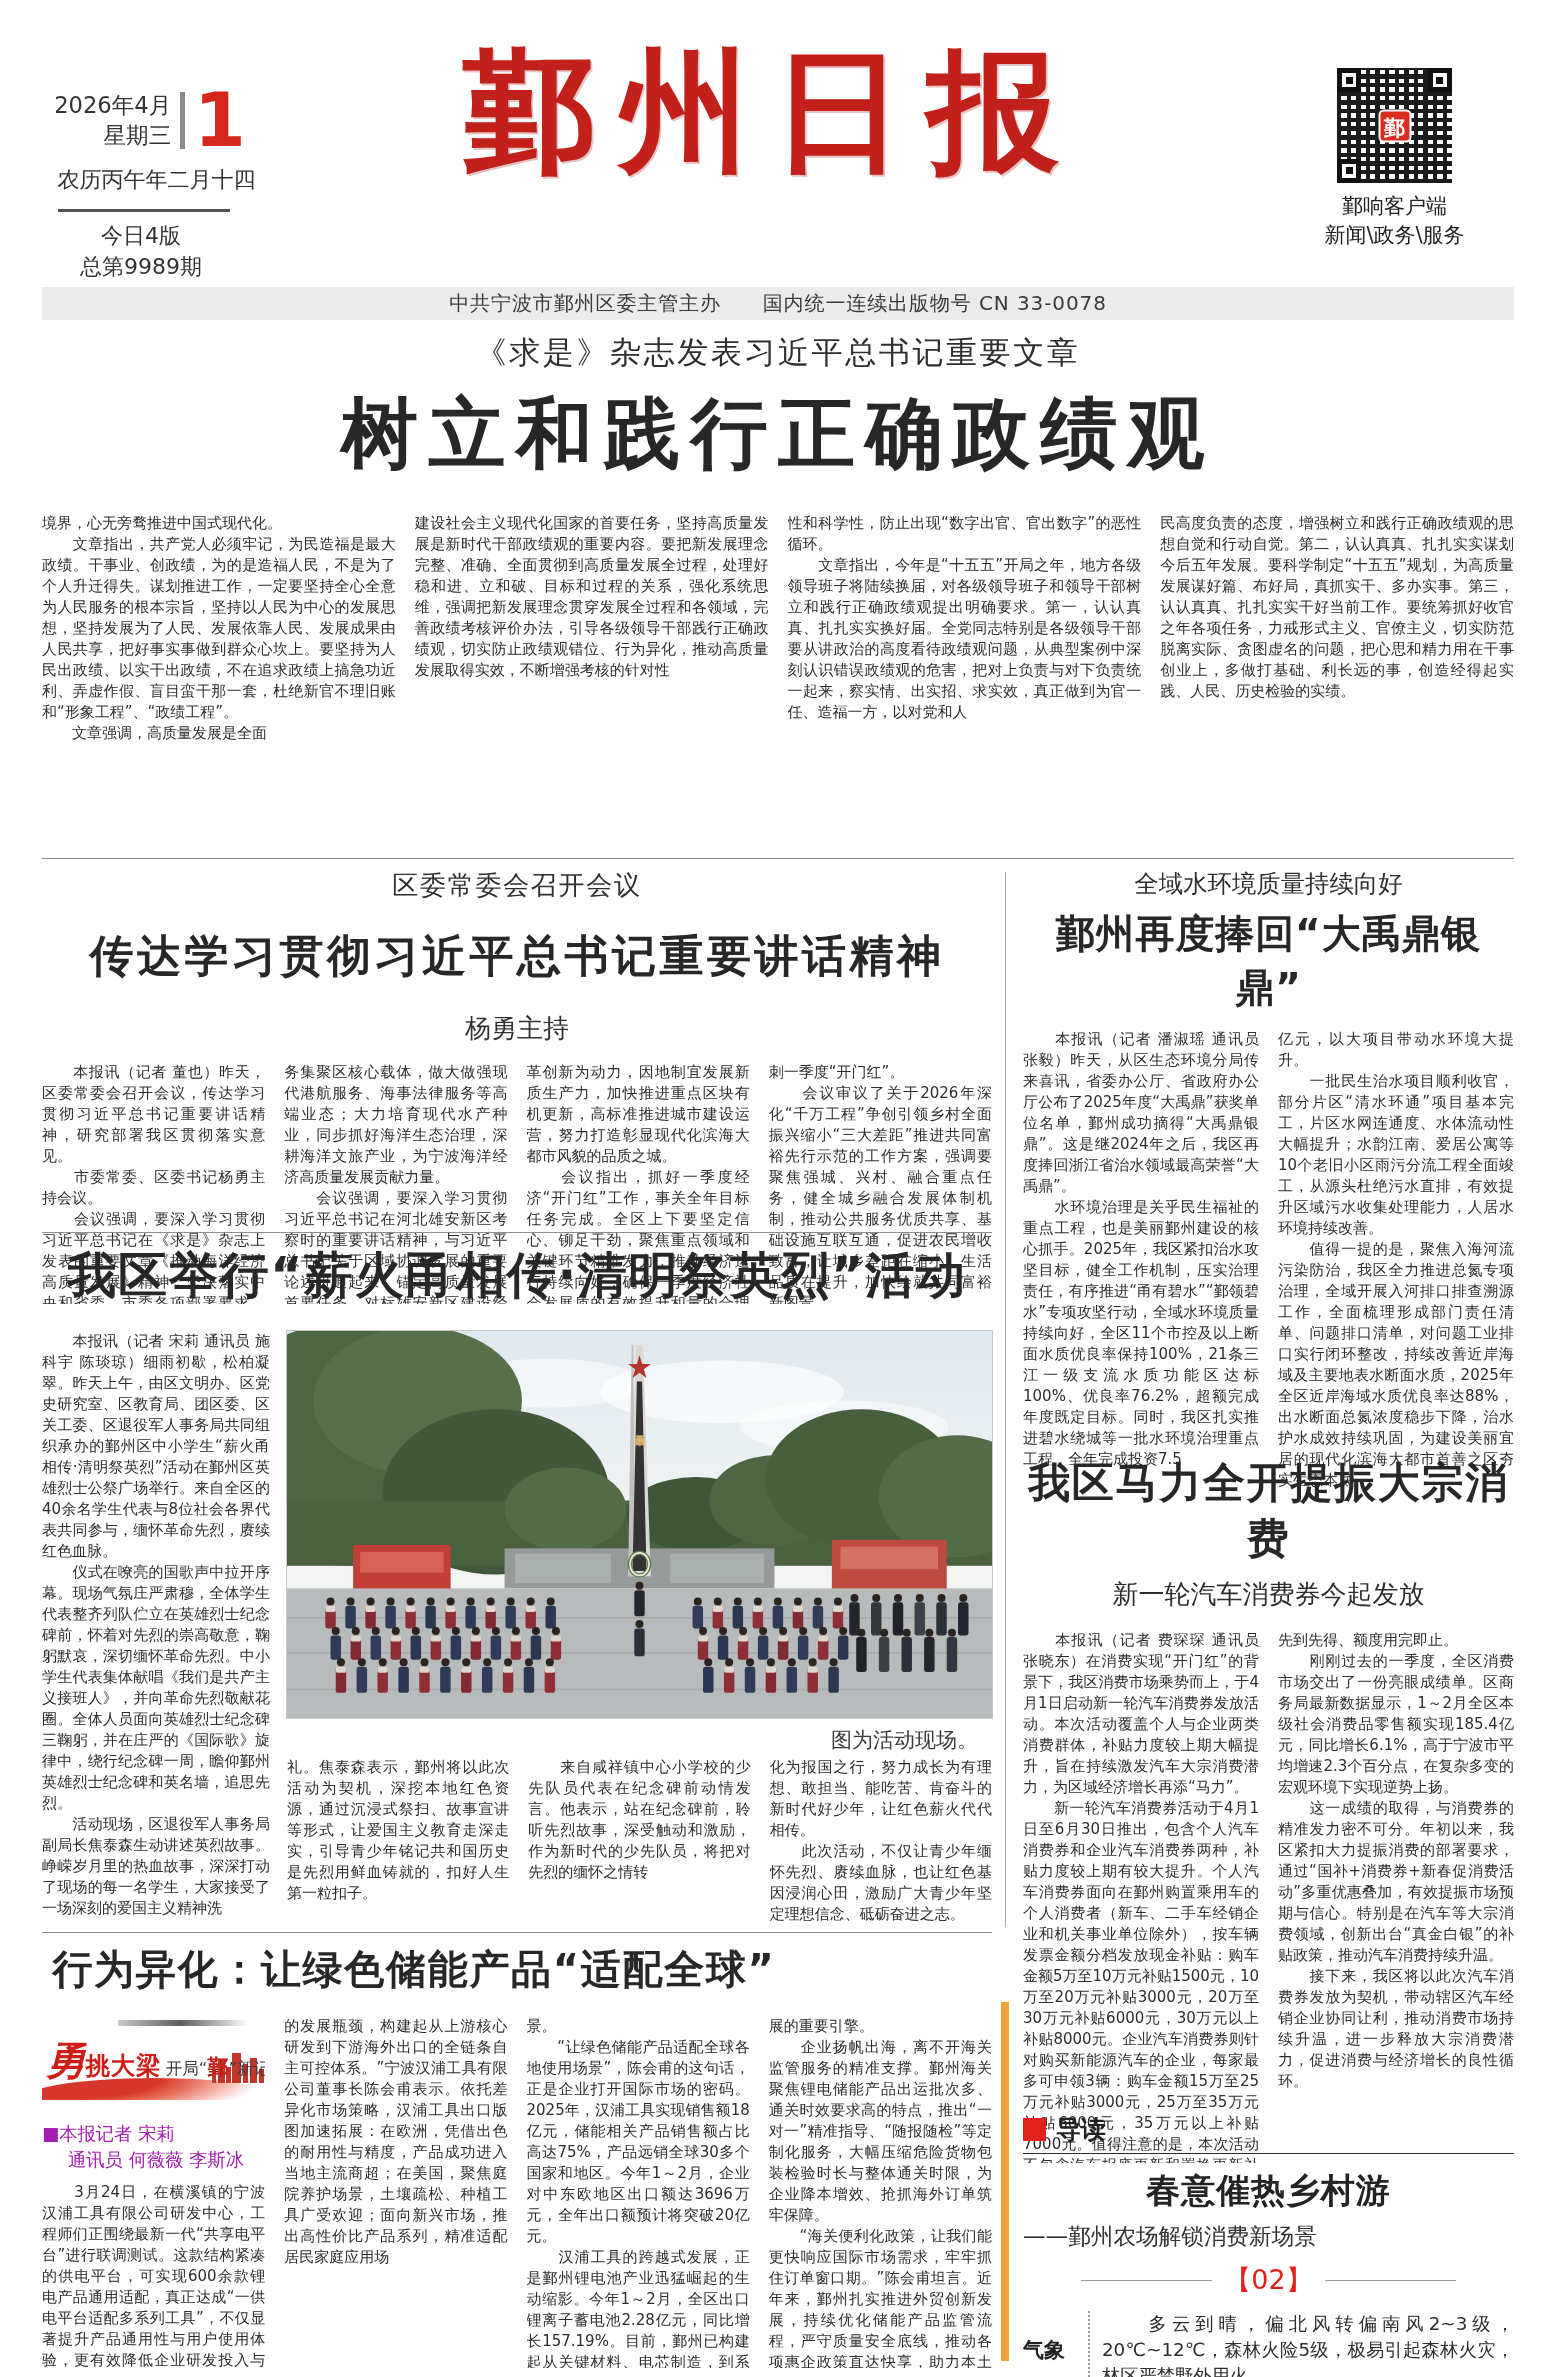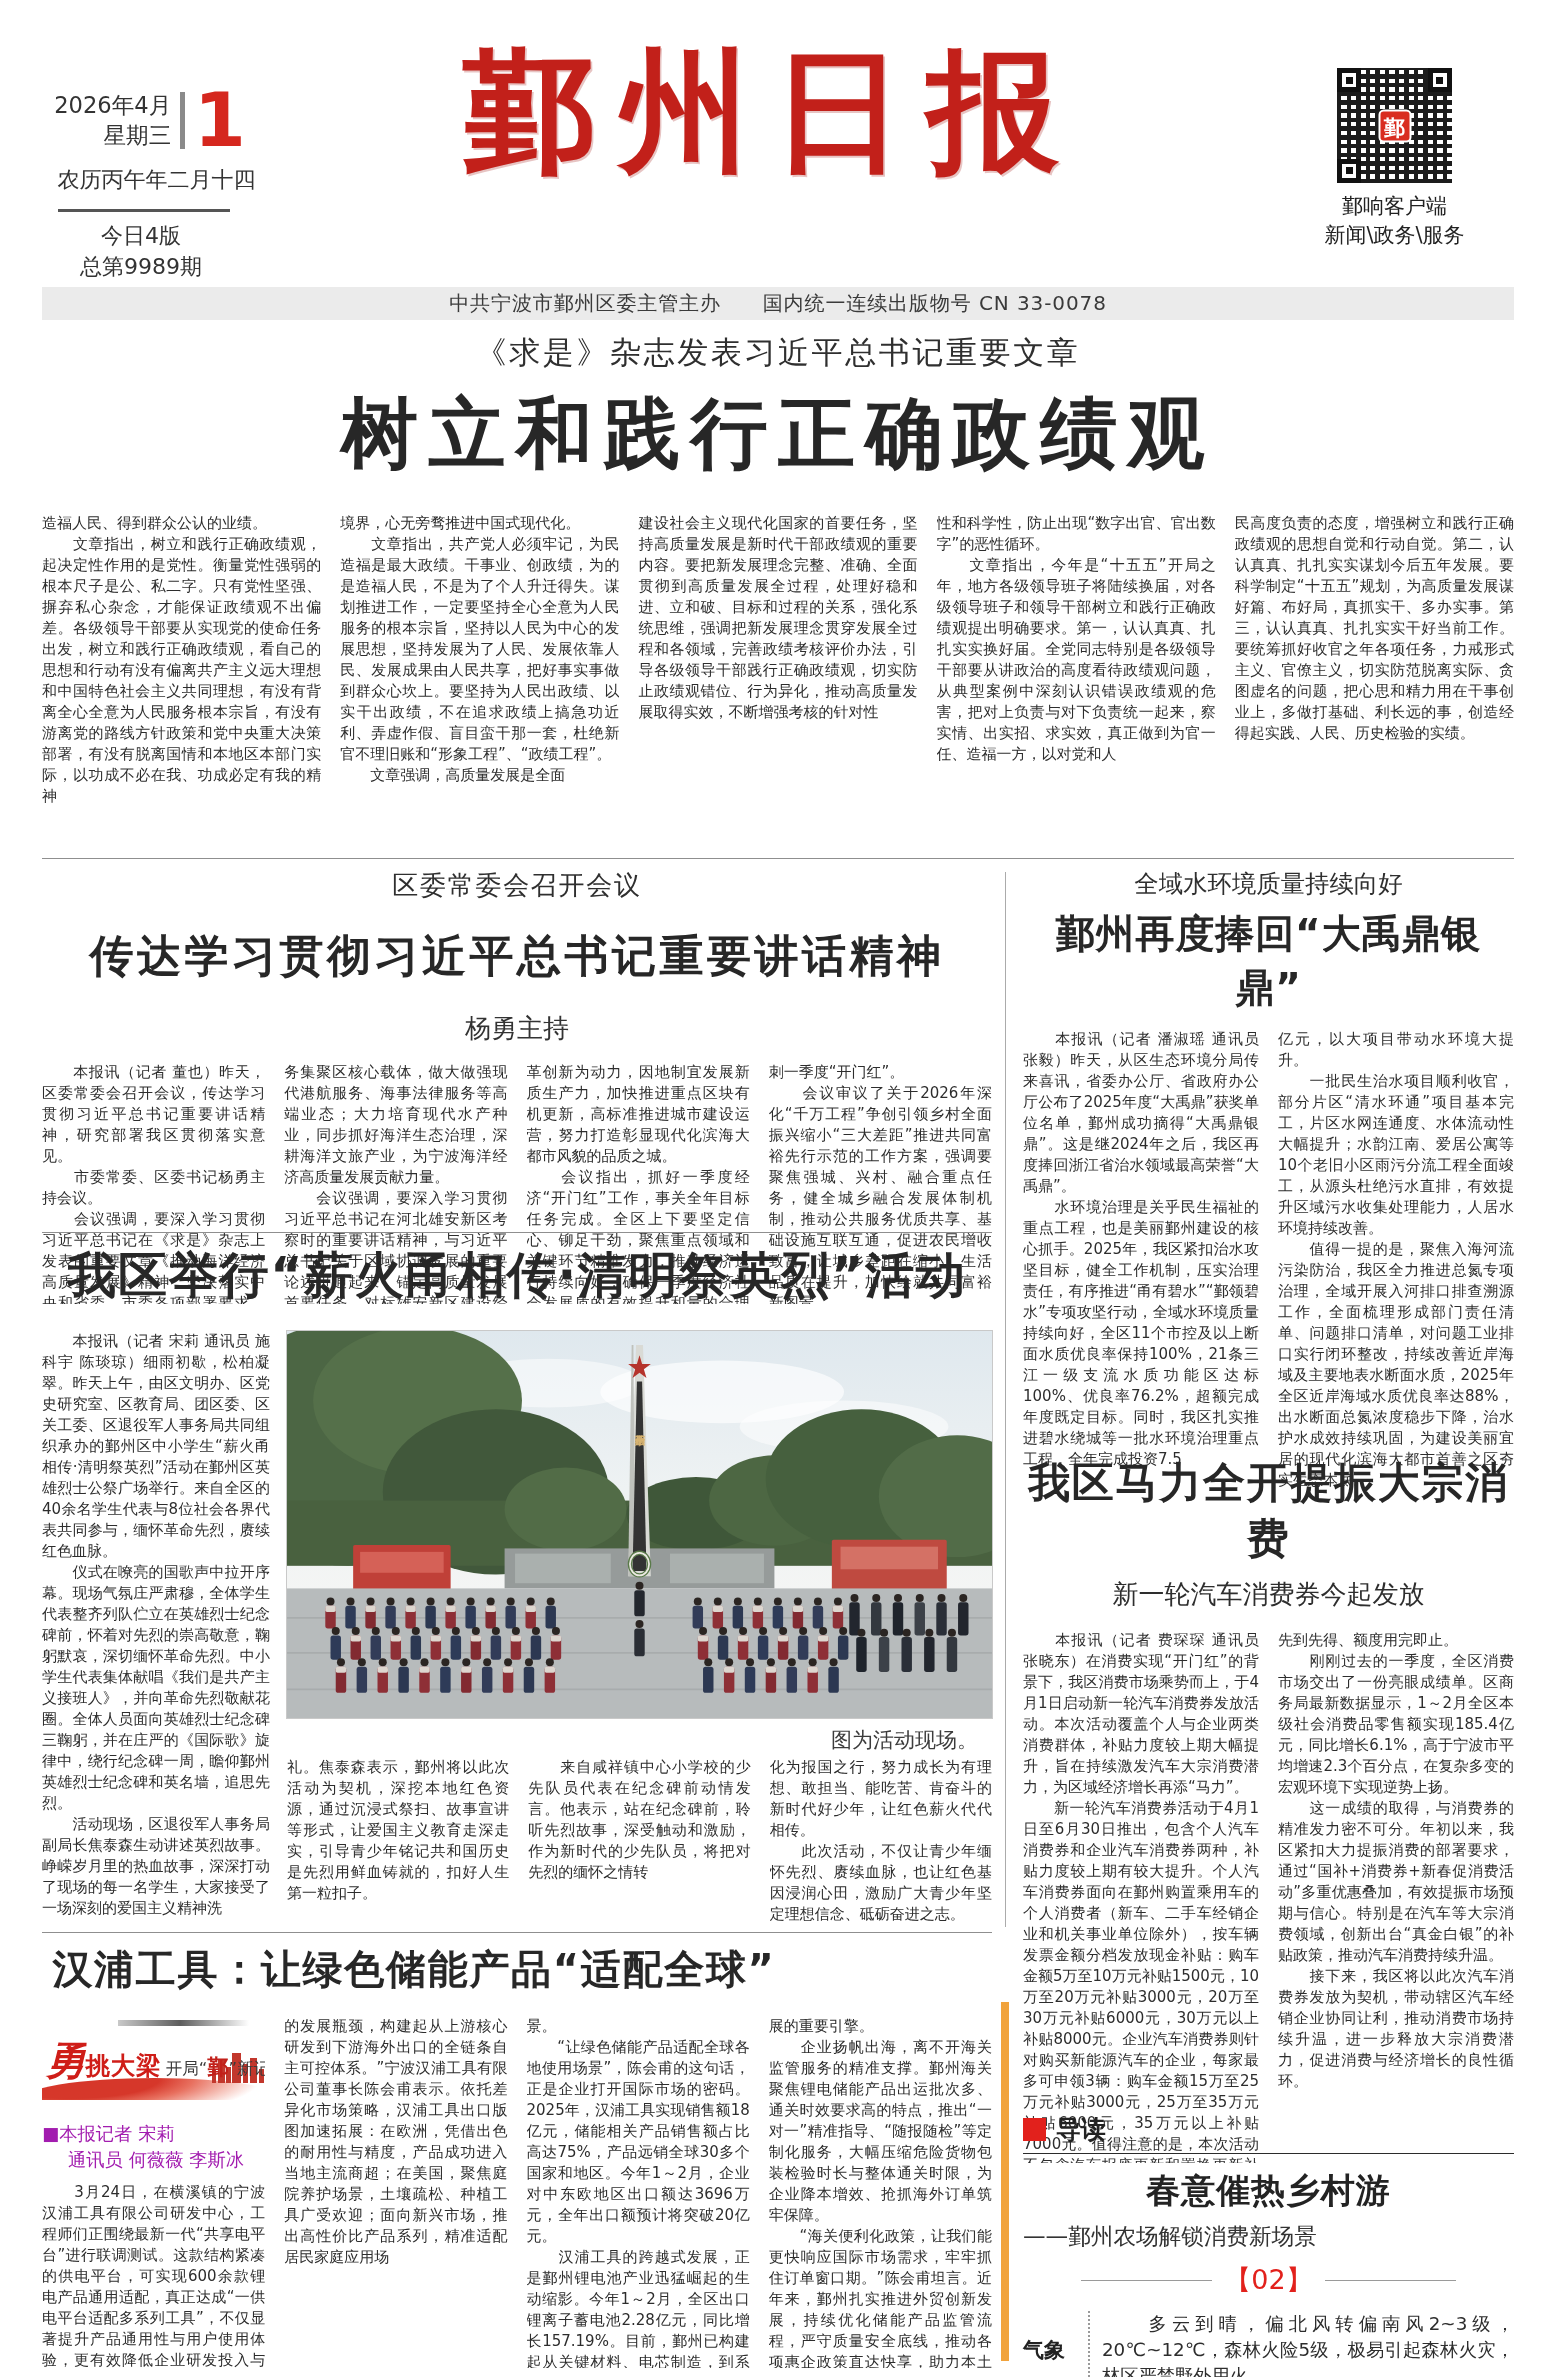--- a/index.html
+++ b/index.html
@@ -165,22 +165,20 @@
   <div class="qr-cap">鄞响客户端</div>
   <div class="qr-cap">新闻\政务\服务</div>
 </div>
 
 <div class="abs pub-strip">中共宁波市鄞州区委主管主办　　国内统一连续出版物号 CN 33-0078</div>
 
 <section class="abs lead">
   <div class="eyebrow" style="font-size:31px;letter-spacing:2.6px;">《求是》杂志发表习近平总书记重要文章</div>
   <h1 class="headline" style="font-size:77px;letter-spacing:10.4px;margin-top:8.7px;">树立和践行正确政绩观</h1>
   <div class="cols" style="margin-top:26px;height:350px;">
-    <div class="body-text">造福人民、得到群众公认的业绩。
-　　文章指出，树立和践行正确政绩观，起决定性作用的是党性。衡量党性强弱的根本尺子是公、私二字。只有党性坚强、摒弃私心杂念，才能保证政绩观不出偏差。各级领导干部要从实现党的使命任务出发，树立和践行正确政绩观，看自己的思想和行动有没有偏离共产主义远大理想和中国特色社会主义共同理想，有没有背离全心全意为人民服务根本宗旨，有没有游离党的路线方针政策和党中央重大决策部署，有没有脱离国情和本地区本部门实际，以功成不必在我、功成必定有我的精神</div>
     <div class="body-text">境界，心无旁骛推进中国式现代化。
 　　文章指出，共产党人必须牢记，为民造福是最大政绩。干事业、创政绩，为的是造福人民，不是为了个人升迁得失。谋划推进工作，一定要坚持全心全意为人民服务的根本宗旨，坚持以人民为中心的发展思想，坚持发展为了人民、发展依靠人民、发展成果由人民共享，把好事实事做到群众心坎上。要坚持为人民出政绩、以实干出政绩，不在追求政绩上搞急功近利、弄虚作假、盲目蛮干那一套，杜绝新官不理旧账和“形象工程”、“政绩工程”。
 　　文章强调，高质量发展是全面</div>
     <div class="body-text">建设社会主义现代化国家的首要任务，坚持高质量发展是新时代干部政绩观的重要内容。要把新发展理念完整、准确、全面贯彻到高质量发展全过程，处理好稳和进、立和破、目标和过程的关系，强化系统思维，强调把新发展理念贯穿发展全过程和各领域，完善政绩考核评价办法，引导各级领导干部践行正确政绩观，切实防止政绩观错位、行为异化，推动高质量发展取得实效，不断增强考核的针对性</div>
     <div class="body-text">性和科学性，防止出现“数字出官、官出数字”的恶性循环。
 　　文章指出，今年是“十五五”开局之年，地方各级领导班子将陆续换届，对各级领导班子和领导干部树立和践行正确政绩观提出明确要求。第一，认认真真、扎扎实实换好届。全党同志特别是各级领导干部要从讲政治的高度看待政绩观问题，从典型案例中深刻认识错误政绩观的危害，把对上负责与对下负责统一起来，察实情、出实招、求实效，真正做到为官一任、造福一方，以对党和人</div>
     <div class="body-text">民高度负责的态度，增强树立和践行正确政绩观的思想自觉和行动自觉。第二，认认真真、扎扎实实谋划今后五年发展。要科学制定“十五五”规划，为高质量发展谋好篇、布好局，真抓实干、多办实事。第三，认认真真、扎扎实实干好当前工作。要统筹抓好收官之年各项任务，力戒形式主义、官僚主义，切实防范脱离实际、贪图虚名的问题，把心思和精力用在干事创业上，多做打基础、利长远的事，创造经得起实践、人民、历史检验的实绩。</div>
   </div>
 </section>
 <div class="abs hr lead-rule"></div>
@@ -454,21 +452,21 @@
       <div class="body-text">礼。焦泰森表示，鄞州将以此次活动为契机，深挖本地红色资源，通过沉浸式祭扫、故事宣讲等形式，让爱国主义教育走深走实，引导青少年铭记共和国历史是先烈用鲜血铸就的，扣好人生第一粒扣子。</div>
       <div class="body-text">　　来自咸祥镇中心小学校的少先队员代表在纪念碑前动情发言。他表示，站在纪念碑前，聆听先烈故事，深受触动和激励，作为新时代的少先队员，将把对先烈的缅怀之情转</div>
       <div class="body-text">化为报国之行，努力成长为有理想、敢担当、能吃苦、肯奋斗的新时代好少年，让红色薪火代代相传。
 　　此次活动，不仅让青少年缅怀先烈、赓续血脉，也让红色基因浸润心田，激励广大青少年坚定理想信念、砥砺奋进之志。</div>
     </div>
   </div>
 </section>
 
 <div class="abs hr hanpu-rule"></div>
 <section class="abs hanpu">
-  <h2 class="headline" style="text-align:left;font-size:40px;letter-spacing:1.7px;padding-left:10.4px;">汉浦工具：让绿色储能产品“适配全球”</h2>
+  <h2 class="headline" style="text-align:left;font-size:40px;letter-spacing:1.7px;padding-left:10.4px;">行为异化：让绿色储能产品“适配全球”</h2>
   <div class="cols" style="margin-top:19px;height:352px;">
     <div class="hanpu-c1" style="flex:1;">
       <div class="banner">
         <div class="banner-gray"></div>
         <div class="banner-wave"></div>
         <div class="banner-sky">
           <i style="width:4.4px;height:12.2px;"></i>
             <i style="width:7px;height:22.6px;"></i>
             <i style="width:4.4px;height:15.7px;"></i>
             <i style="width:8.7px;height:30px;"></i>

